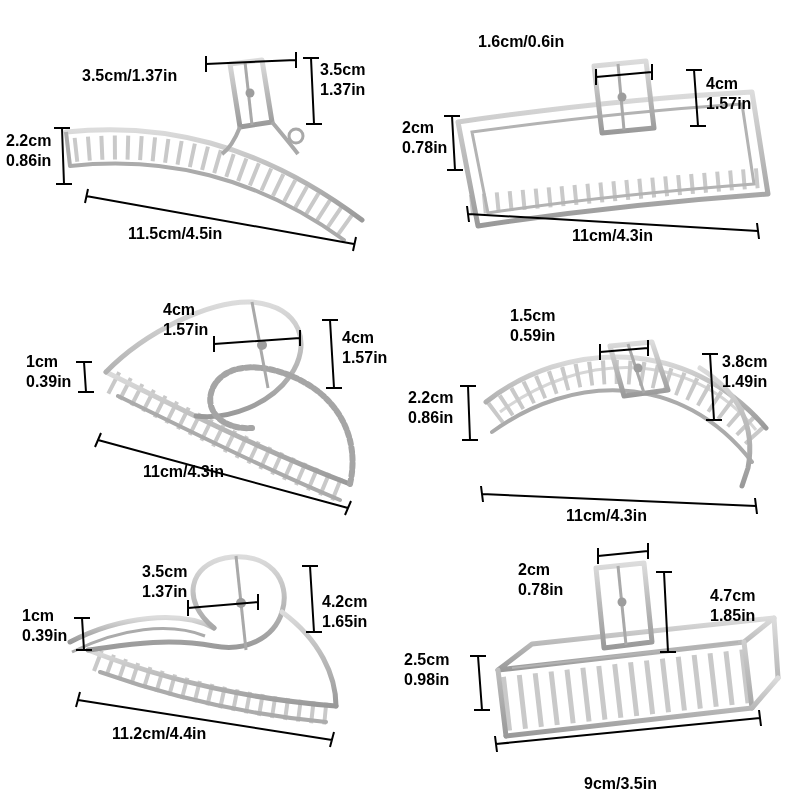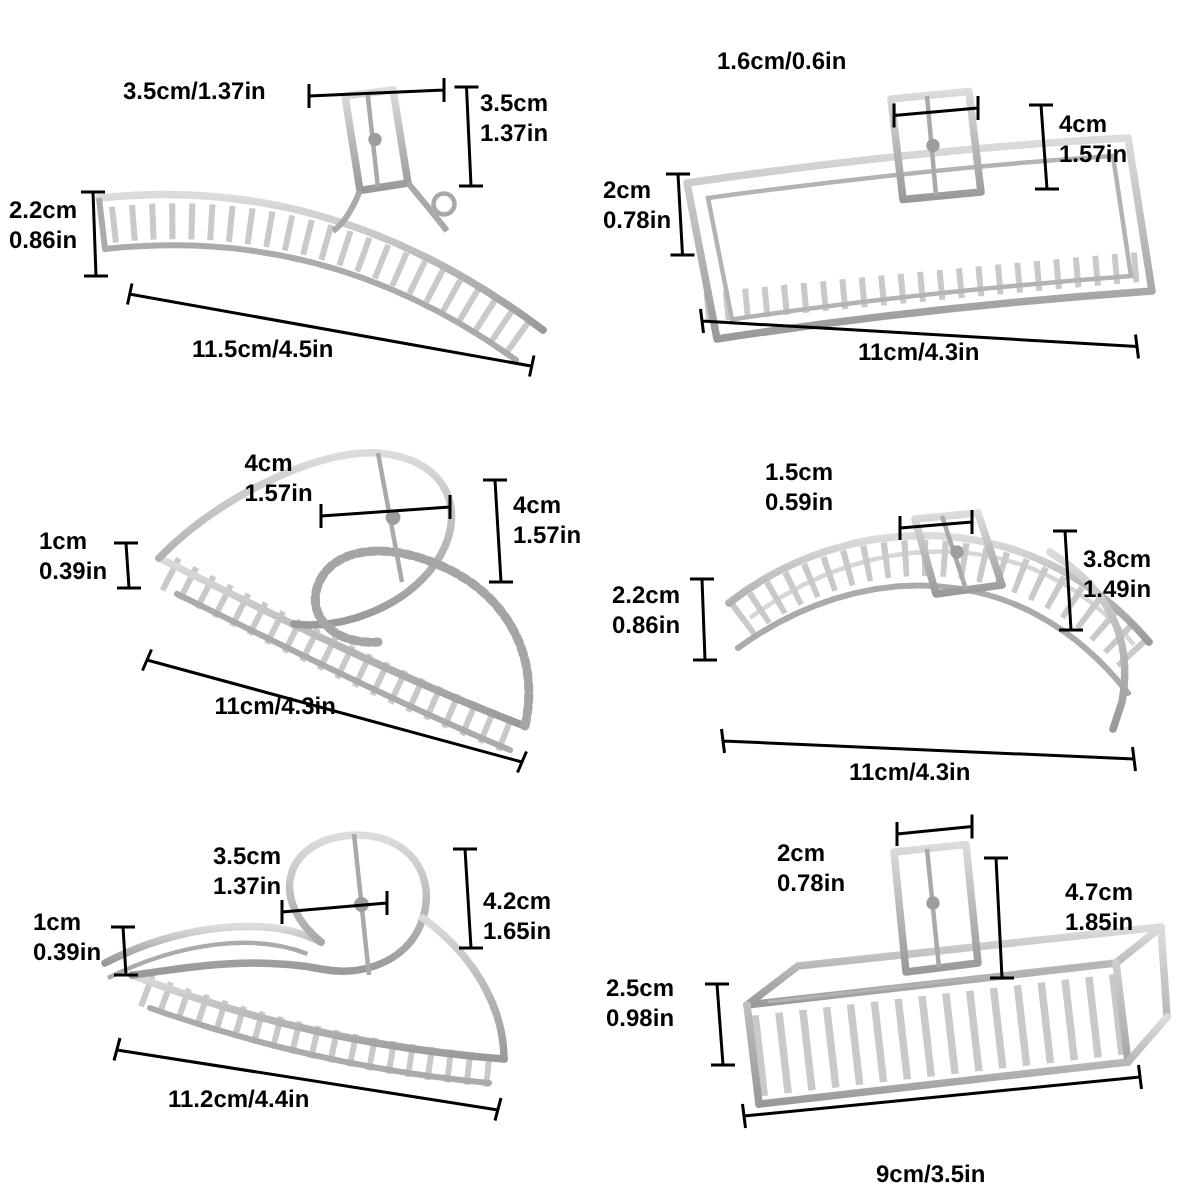--- a/index.html
+++ b/index.html
@@ -131,21 +131,21 @@
       <circle cx="622" cy="602" r="4.5" fill="#9d9d9d"></circle>
     </g>
     <g>
       <path class="dim-line" d="M598,564 L598,548 M598,556 L648,551 M648,559 L648,543"></path>
       <path class="dim-line" d="M656,572 L672,572 M664,572 L668,652 M660,652 L676,652"></path>
       <path class="dim-line" d="M470,656 L486,656 M478,656 L482,710 M474,710 L490,710"></path>
       <path class="dim-line" d="M495,736 L497,752 M496,744 L760,718 M759,710 L761,726"></path>
     </g>
   </svg>
 
-  <div class="dim-label" style="left:82px;top:52px">3.5cm/1.37in</div>
+  <div class="dim-label" style="left:82px;top:66px">3.5cm/1.37in</div>
   <div class="dim-label" style="left:320px;top:60px">3.5cm
 1.37in</div>
   <div class="dim-label" style="left:6px;top:131px">2.2cm
 0.86in</div>
   <div class="dim-label" style="left:128px;top:224px">11.5cm/4.5in</div>
 
   <div class="dim-label" style="left:478px;top:32px">1.6cm/0.6in</div>
   <div class="dim-label" style="left:706px;top:74px">4cm
 1.57in</div>
   <div class="dim-label" style="left:402px;top:118px">2cm
@@ -155,21 +155,21 @@
   <div class="dim-label" style="left:163px;top:300px">4cm
 1.57in</div>
   <div class="dim-label" style="left:342px;top:328px">4cm
 1.57in</div>
   <div class="dim-label" style="left:26px;top:352px">1cm
 0.39in</div>
   <div class="dim-label" style="left:143px;top:462px">11cm/4.3in</div>
 
   <div class="dim-label" style="left:510px;top:306px">1.5cm
 0.59in</div>
-  <div class="dim-label" style="left:722px;top:364px">3.8cm
+  <div class="dim-label" style="left:722px;top:352px">3.8cm
 1.49in</div>
   <div class="dim-label" style="left:408px;top:388px">2.2cm
 0.86in</div>
   <div class="dim-label" style="left:566px;top:506px">11cm/4.3in</div>
 
   <div class="dim-label" style="left:142px;top:562px">3.5cm
 1.37in</div>
   <div class="dim-label" style="left:322px;top:592px">4.2cm
 1.65in</div>
   <div class="dim-label" style="left:22px;top:606px">1cm

